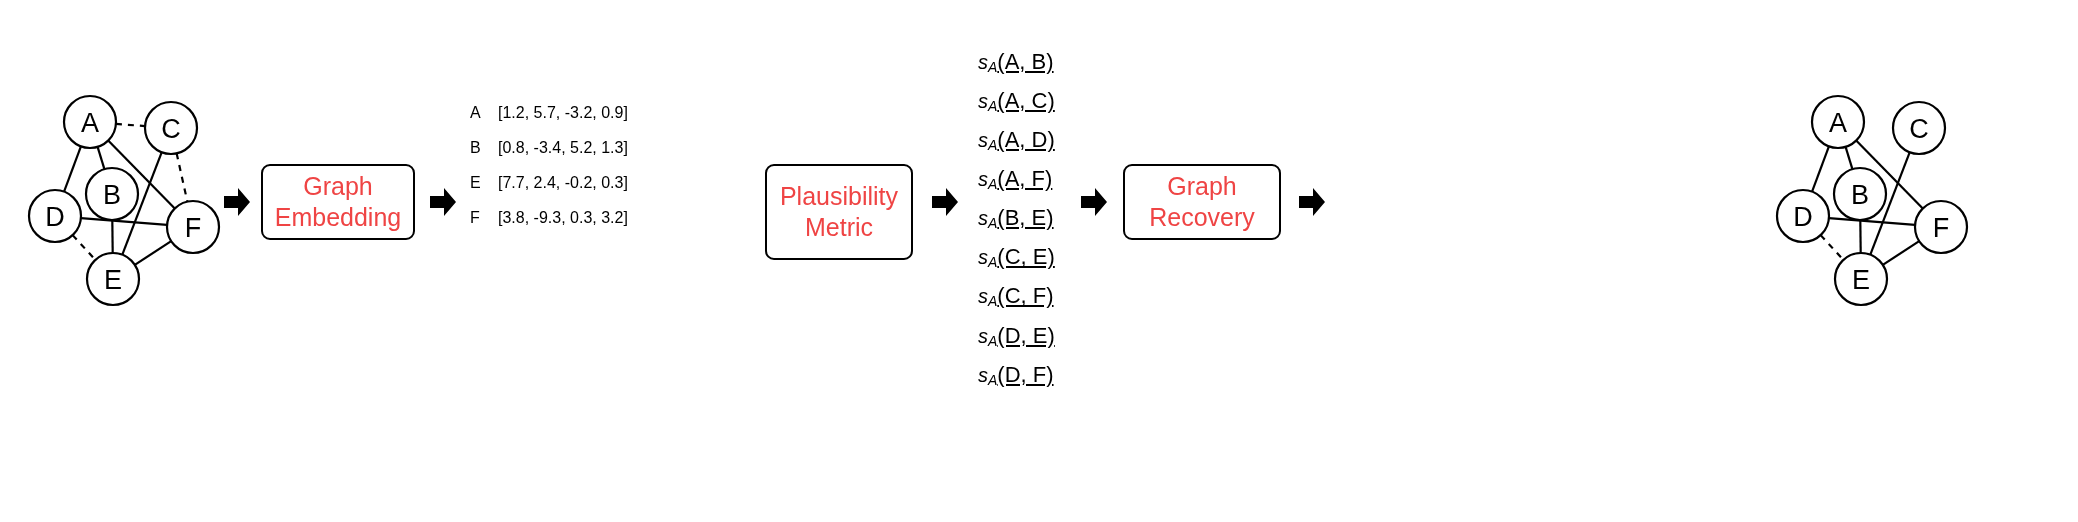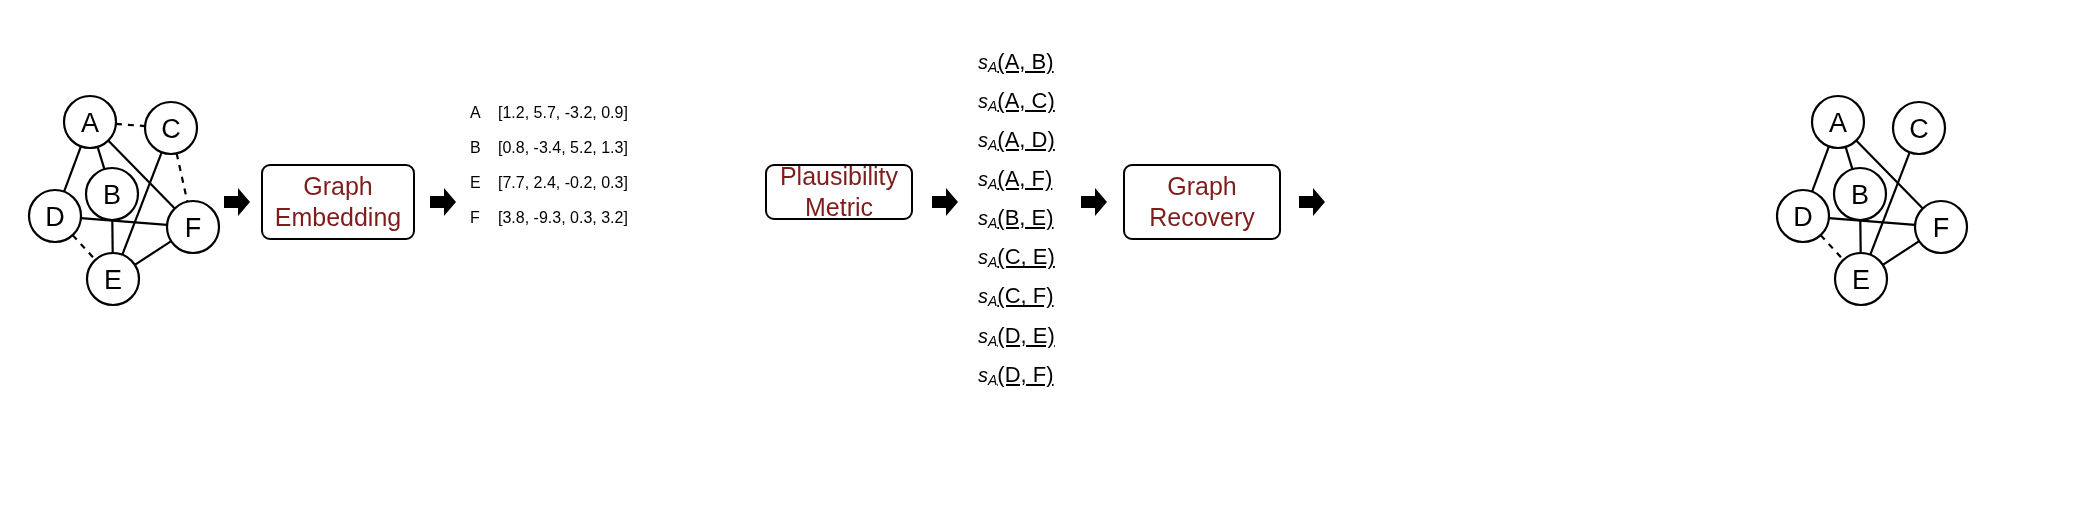--- a/index.html
+++ b/index.html
@@ -61,28 +61,28 @@
     box-sizing: border-box;
     border: 2.4px solid #000000;
     border-radius: 9px;
     background: #ffffff;
     display: flex;
     flex-direction: column;
     align-items: center;
     justify-content: center;
     line-height: 1.24;
     font-size: 25px;
-    color: #7f1d1d;
+    color: #ef4444;
     text-align: center;
     white-space: nowrap;
   }
   .proc-box .line { display: block; }
 
   #box-embedding  { left: 261px;  top: 164px; width: 154px; height: 76px; }
-  #box-metric     { left: 765px;  top: 164px; width: 148px; height: 56px; }
+  #box-metric     { left: 765px;  top: 164px; width: 148px; height: 96px; }
   #box-recovery   { left: 1123px; top: 164px; width: 158px; height: 76px; }
 
   
   .arrow {
     position: absolute;
     width: 30px;
     height: 34px;
   }
   .arrow svg { display: block; width: 100%; height: 100%; }
   .arrow path { fill: #000000; }

